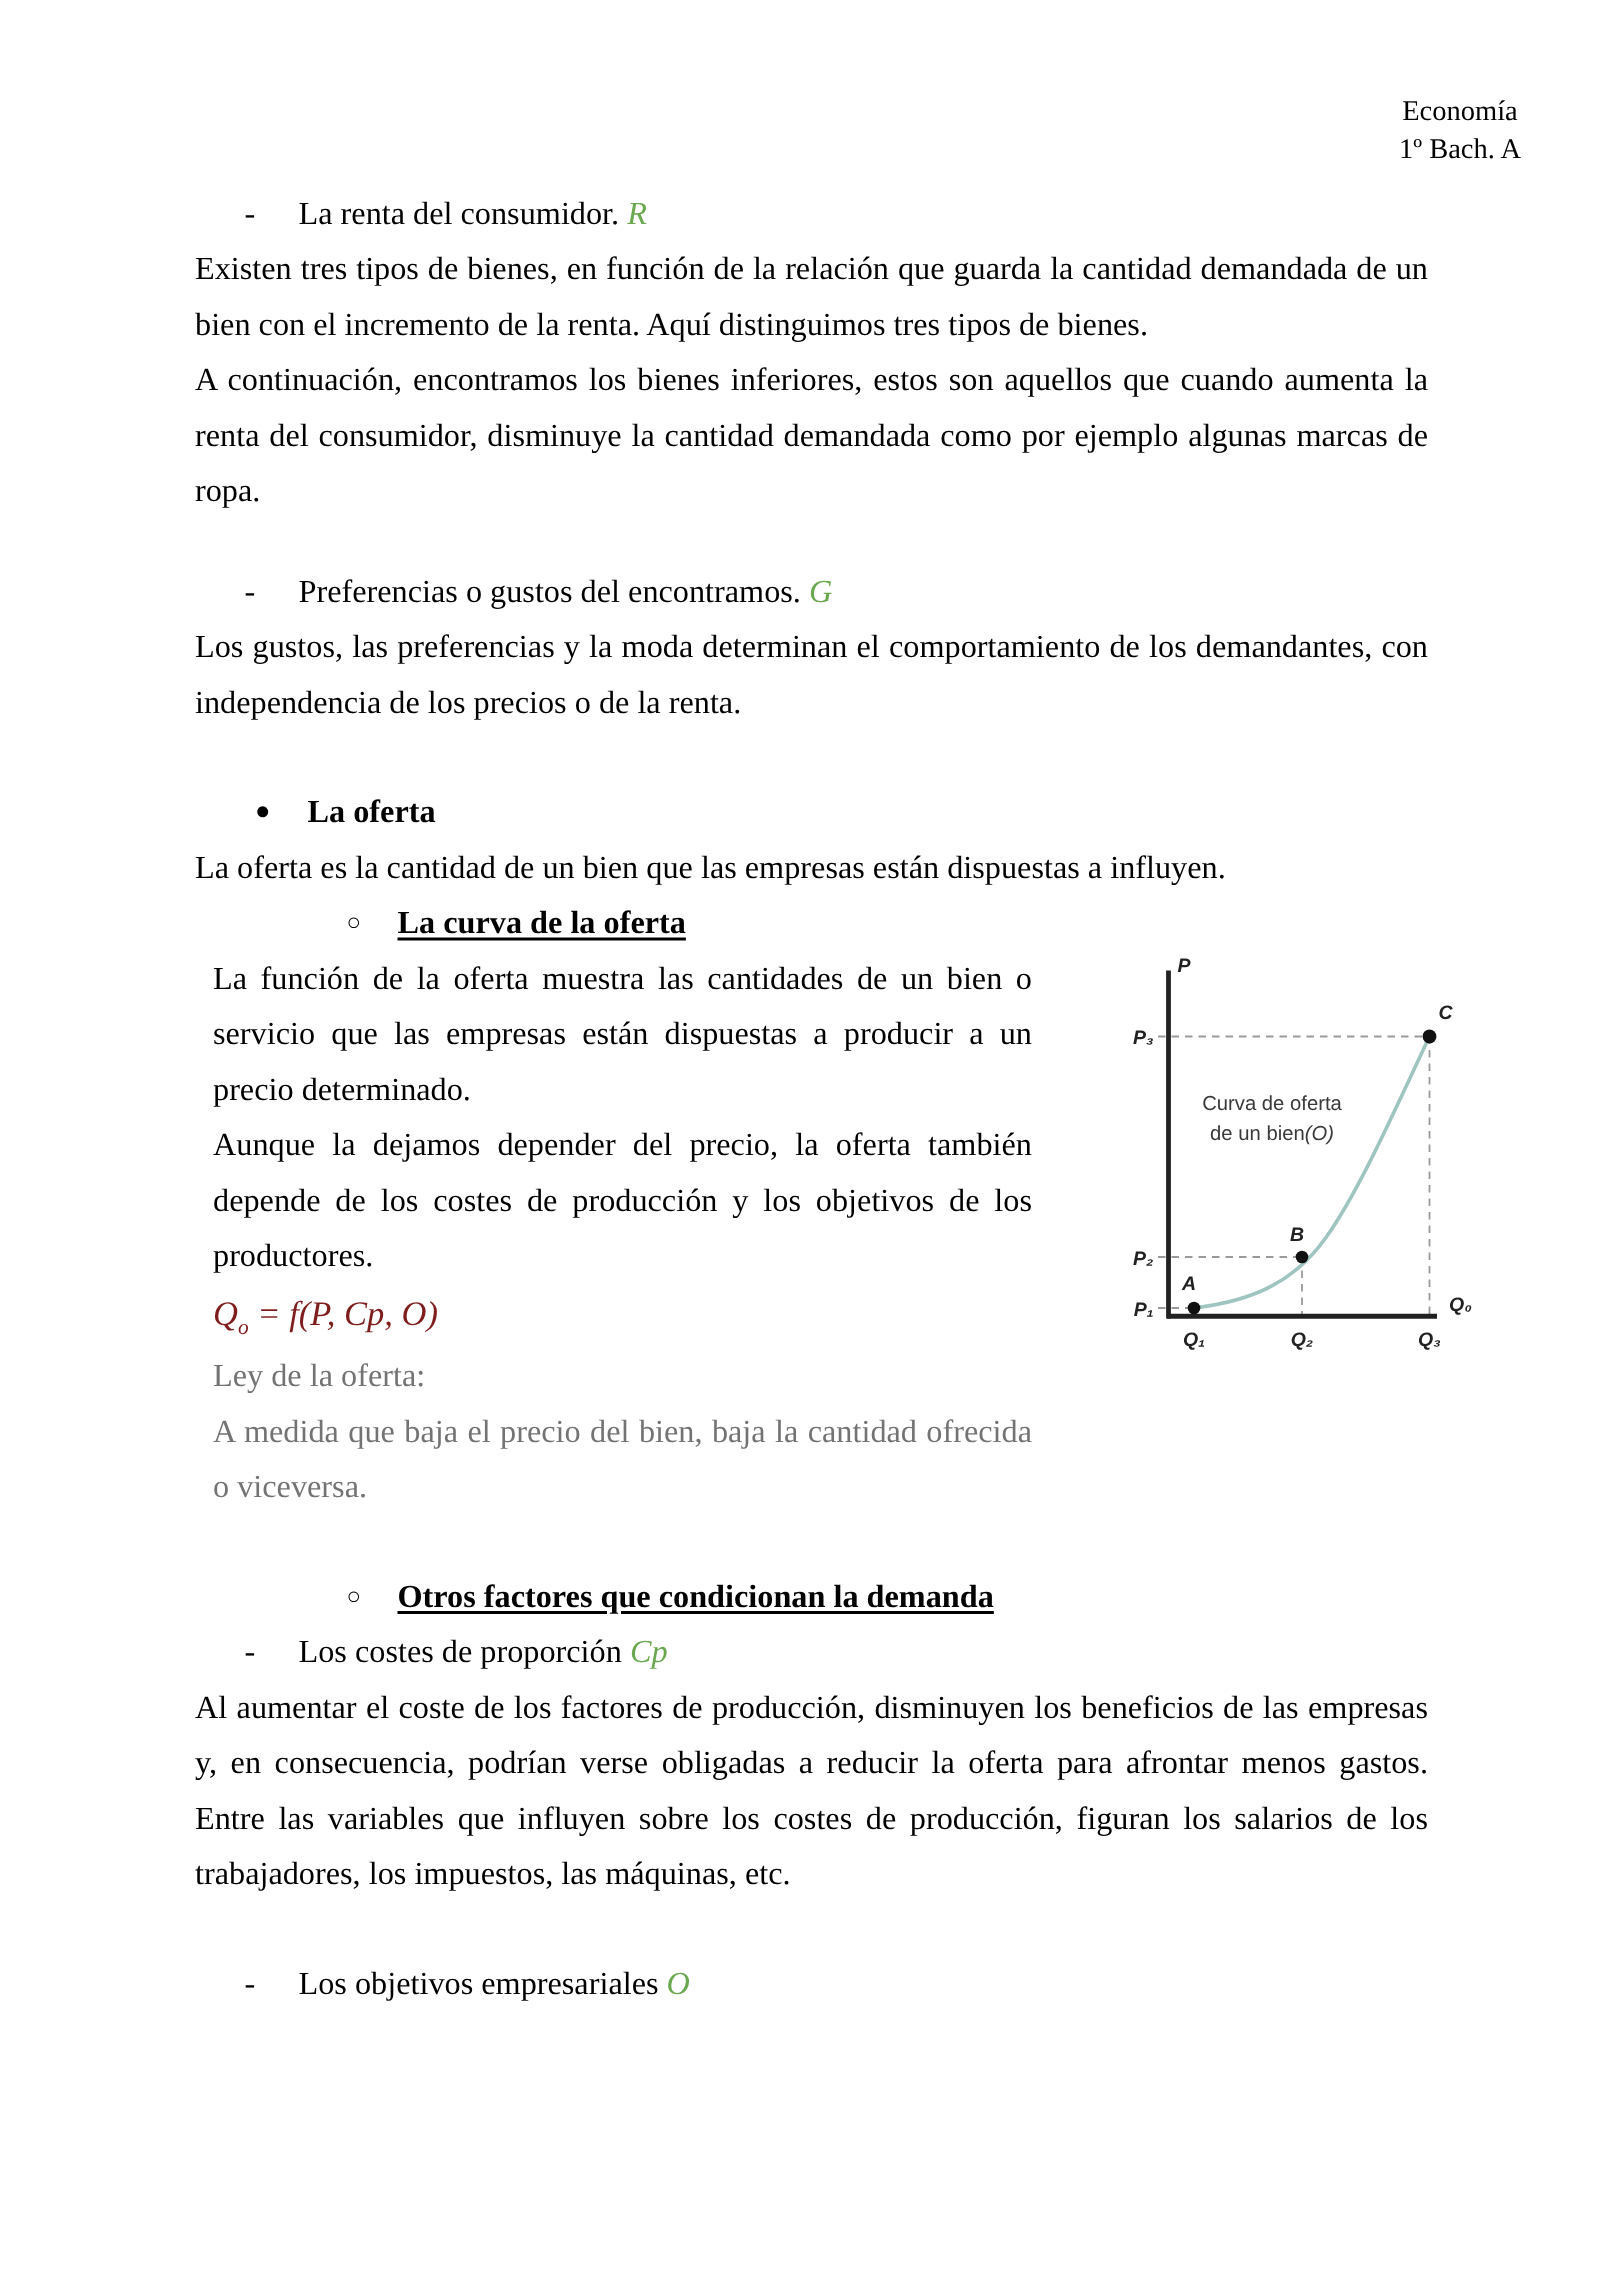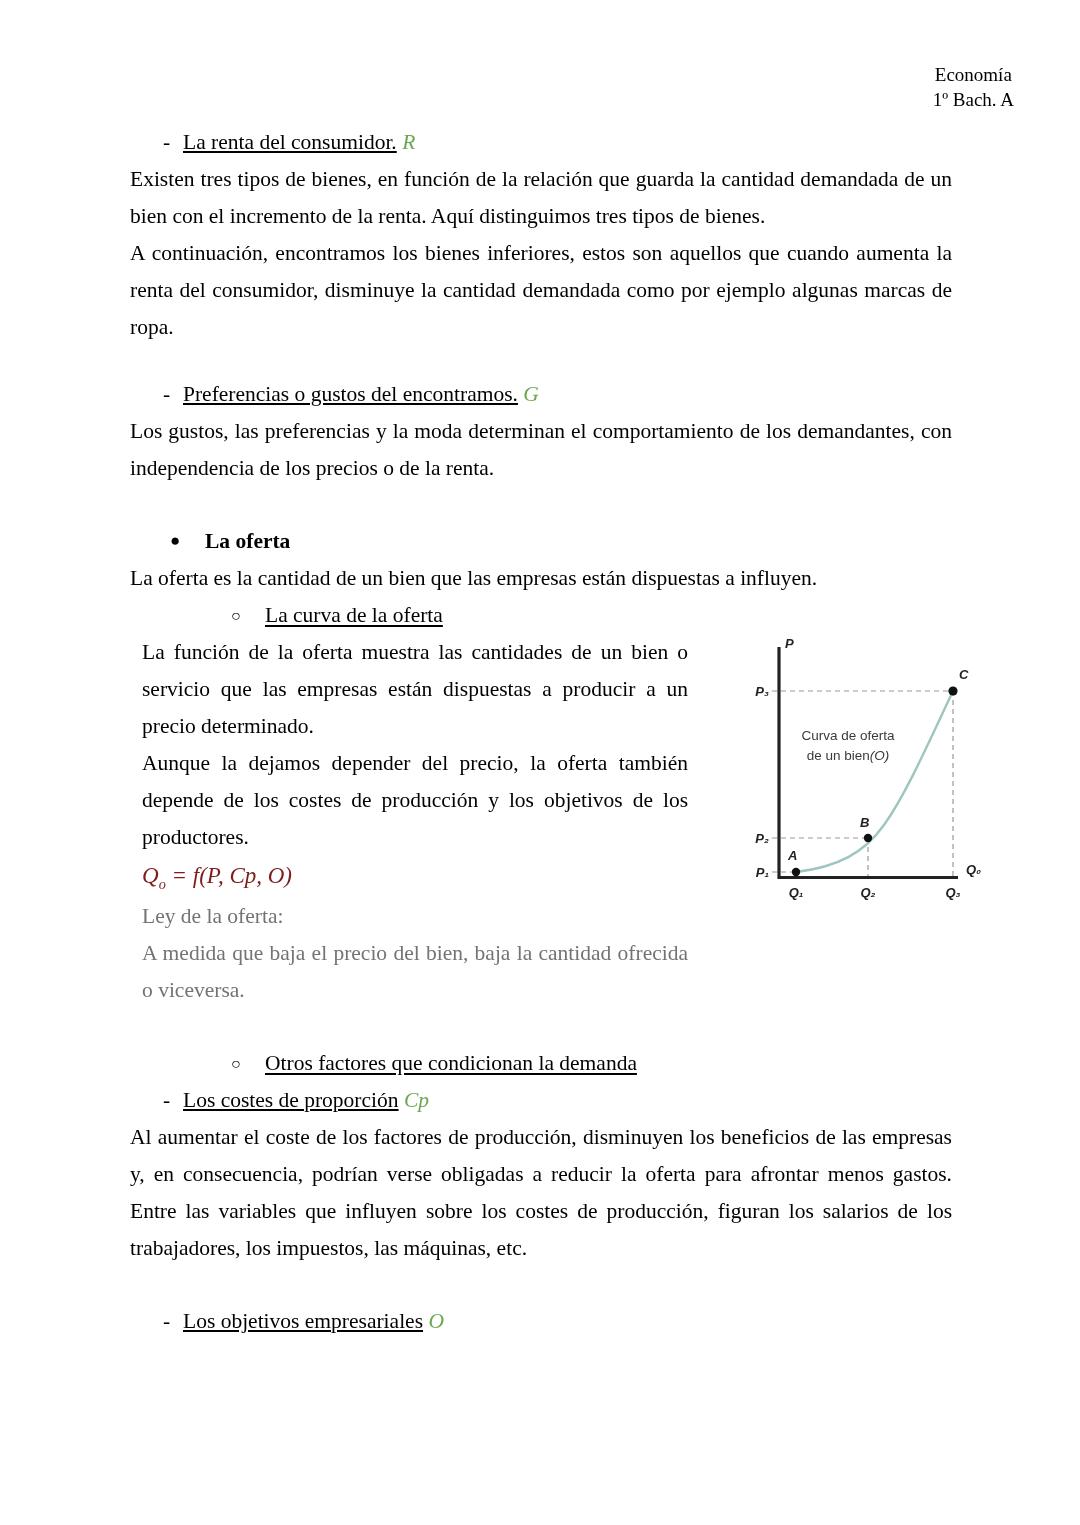--- a/index.html
+++ b/index.html
@@ -59,22 +59,21 @@
     position: relative;
     white-space: nowrap;
   }
   .dash-item .dash-mark {
     position: absolute;
     left: 33px;
     top: 0;
   }
   .dash-item .dash-text {
     display: inline-block;
-    margin-left: 18px;
-    text-decoration: underline;
+    margin-left: 34px;
   }
 
   
   .bullet-item {
     margin: 0;
     font-size: 21.5px;
     line-height: 37px;
     font-weight: bold;
     position: relative;
     padding-left: 75px;
@@ -96,20 +95,21 @@
   }
   .circle-item .circle-mark {
     position: absolute;
     left: 101px;
     top: 0px;
     font-size: 16px;
   }
   .circle-item .circle-text {
     text-decoration: underline;
     text-underline-offset: 3px;
+    font-weight: bold;
   }
   .green-italic { color: #6aa84f; font-style: italic; }
   .green-block { color: #737373; }
 
   
   .wrap-section { position: relative; margin-left: 12px; }
   .wrap-col {
     width: 546px;
   }
   .formula {

